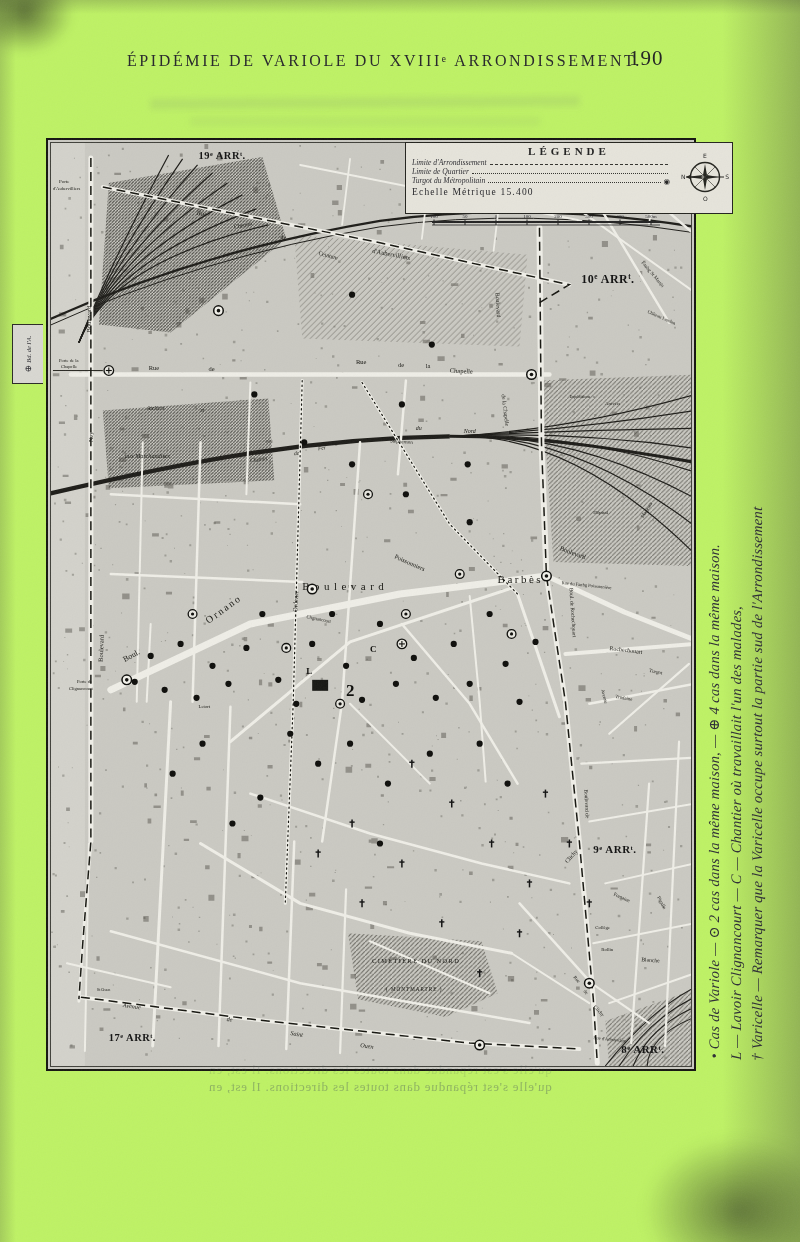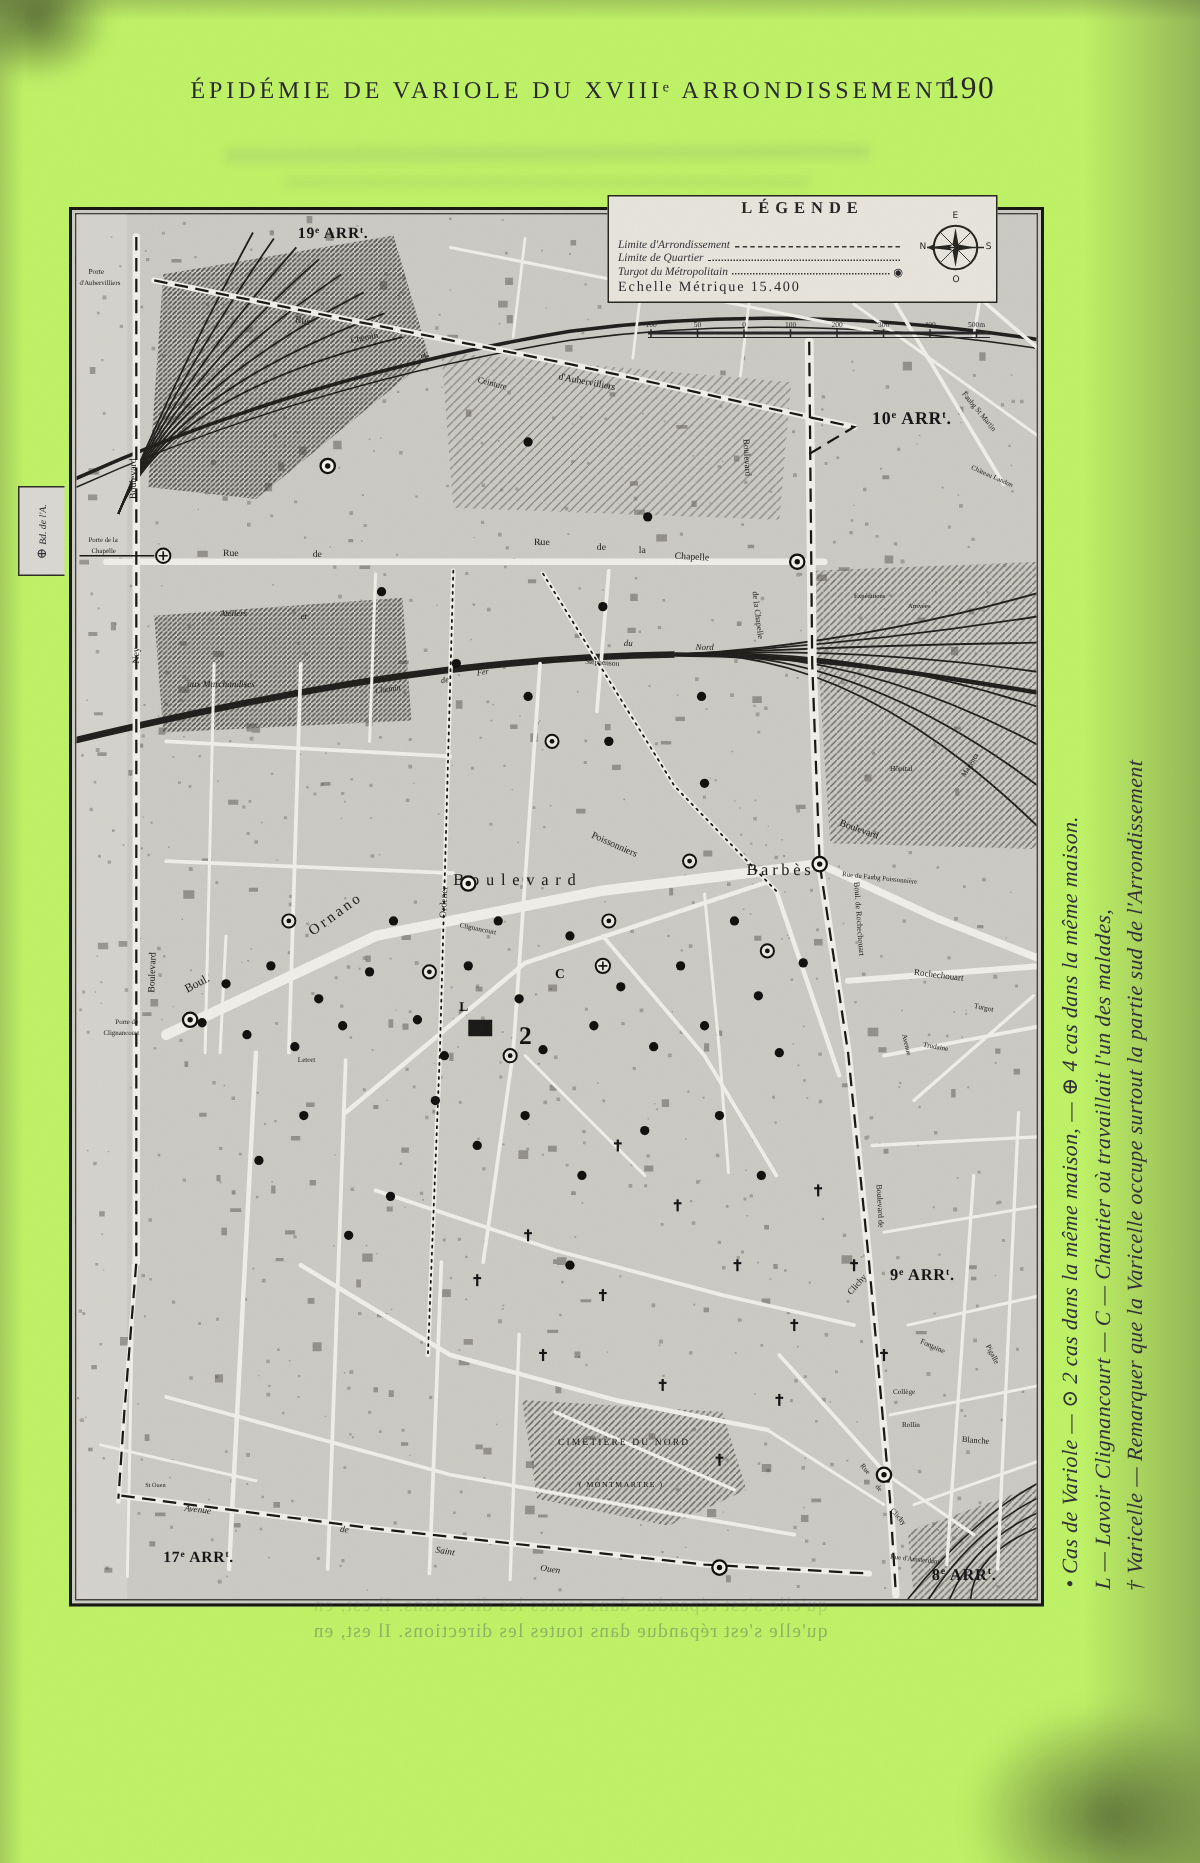--- a/index.html
+++ b/index.html
@@ -12,24 +12,24 @@
   .corner-br{right:-34px;bottom:-44px;width:190px;height:150px;background:radial-gradient(closest-side,rgba(25,25,22,.55),rgba(25,25,22,0));filter:blur(7px);}
   .corner-tl{left:-26px;top:-30px;width:100px;height:84px;background:radial-gradient(closest-side,rgba(25,25,22,.6),rgba(25,25,22,0));filter:blur(5px);}
   .bleed1{left:150px;top:97px;width:430px;height:11px;background:rgba(105,112,115,.12);filter:blur(3px);transform:rotate(-.4deg);}
   .bleed2{left:190px;top:117px;width:350px;height:9px;background:rgba(105,112,115,.08);filter:blur(3px);}
   .title{position:absolute;left:127px;top:52px;font-size:16px;letter-spacing:2.6px;color:#26262a;white-space:nowrap;}
   .pagenum{position:absolute;left:629px;top:46px;font-size:21px;letter-spacing:1px;color:#222;}
   .map-frame{position:absolute;left:46px;top:138px;width:646px;height:929px;
              border:2px solid #14140f;background:#cac9c2;
              box-shadow:inset 0 0 0 2px #cac9c2, inset 0 0 0 3px #40403a;}
   .map-frame svg{position:absolute;left:3px;top:3px;}
-  .legend{position:absolute;left:405px;top:130px;width:260px;height:72px;background:#e6e4db;
+  .legend{position:absolute;left:405px;top:142px;width:328px;height:72px;background:#e6e4db;
           border:1.4px solid #23231e;z-index:5;padding:2px 6px 0 6px;box-sizing:border-box;}
   .leg-title{text-align:center;font-size:11px;letter-spacing:4px;font-weight:bold;color:#222;}
-  .leg-rows{padding-right:56px;margin-top:13px;}
+  .leg-rows{padding-right:56px;margin-top:1px;}
   .leg-row{display:flex;align-items:flex-end;font-style:italic;font-size:7.6px;color:#2d2d32;height:9px;}
   .leg-row .lead{flex:1;margin:0 2px 2px 3px;}
   .lead.dashed{border-bottom:1.4px dashed #33332e;}
   .lead.dotted{border-bottom:1px dotted #33332e;}
   .leg-sym{font-size:7.5px;line-height:7px;color:#222;}
   .leg-scale{text-align:left;font-size:9.5px;letter-spacing:1.2px;margin-top:2px;color:#26262a;}
   .compass{position:absolute;right:4px;top:11px;width:46px;height:46px;}
   .compass .pt{position:absolute;font-size:6px;font-family:"DejaVu Sans",sans-serif;color:#222;}
   .pt-n{left:-1px;top:19px;} .pt-e{left:21px;top:-2px;} .pt-s{right:-1px;top:19px;} .pt-o{left:21px;bottom:-2px;}
   .scalebar{position:absolute;left:428px;top:213px;width:238px;height:16px;z-index:6;}

